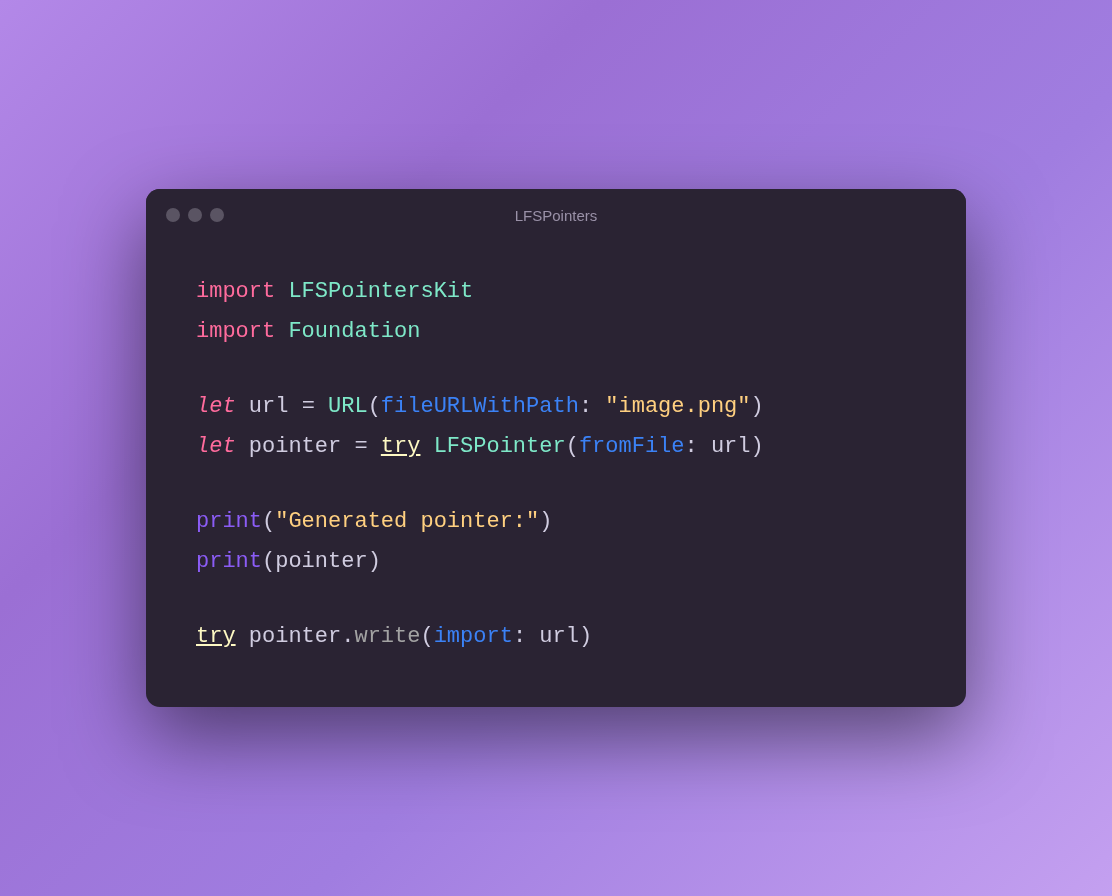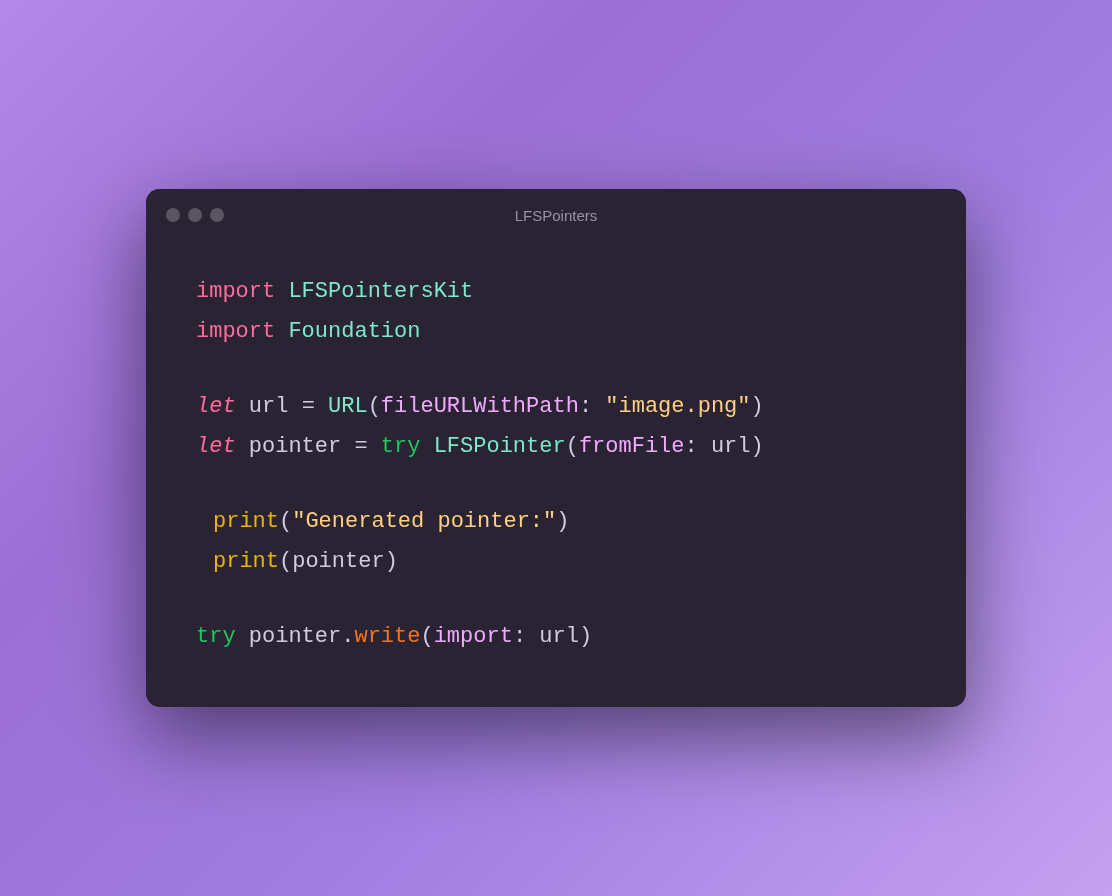--- a/index.html
+++ b/index.html
@@ -71,29 +71,29 @@
       display: block;
     }
 
     .blank {
       height: 36px;
       display: block;
     }
 
     .kw-import { color: #ff6b9d; }
     .kw-let { color: #ff6b9d; font-style: italic; }
-    .kw-try { color: #22c55e; }
-    .kw-print { color: #eab308; margin-left: 17px; }
+    .kw-try { color: #fef9c3; text-decoration: underline; }
+    .kw-print { color: #8b5cf6; }
 
     .cls-name { color: #7ee8c8; }
-    .fn-name { color: #f97316; }
+    .fn-name { color: #a3a3a3; }
 
     .str-val { color: #ffd080; }
 
-    .param-label { color: #f0abfc; }
+    .param-label { color: #3b82f6; }
 
     .punctuation { color: #d0cce0; }
     .identifier { color: #d0cce0; }
     .operator { color: #d0cce0; }
   </style>
 </head>
 <body>
 
 <div class="window">
   <div class="titlebar">

